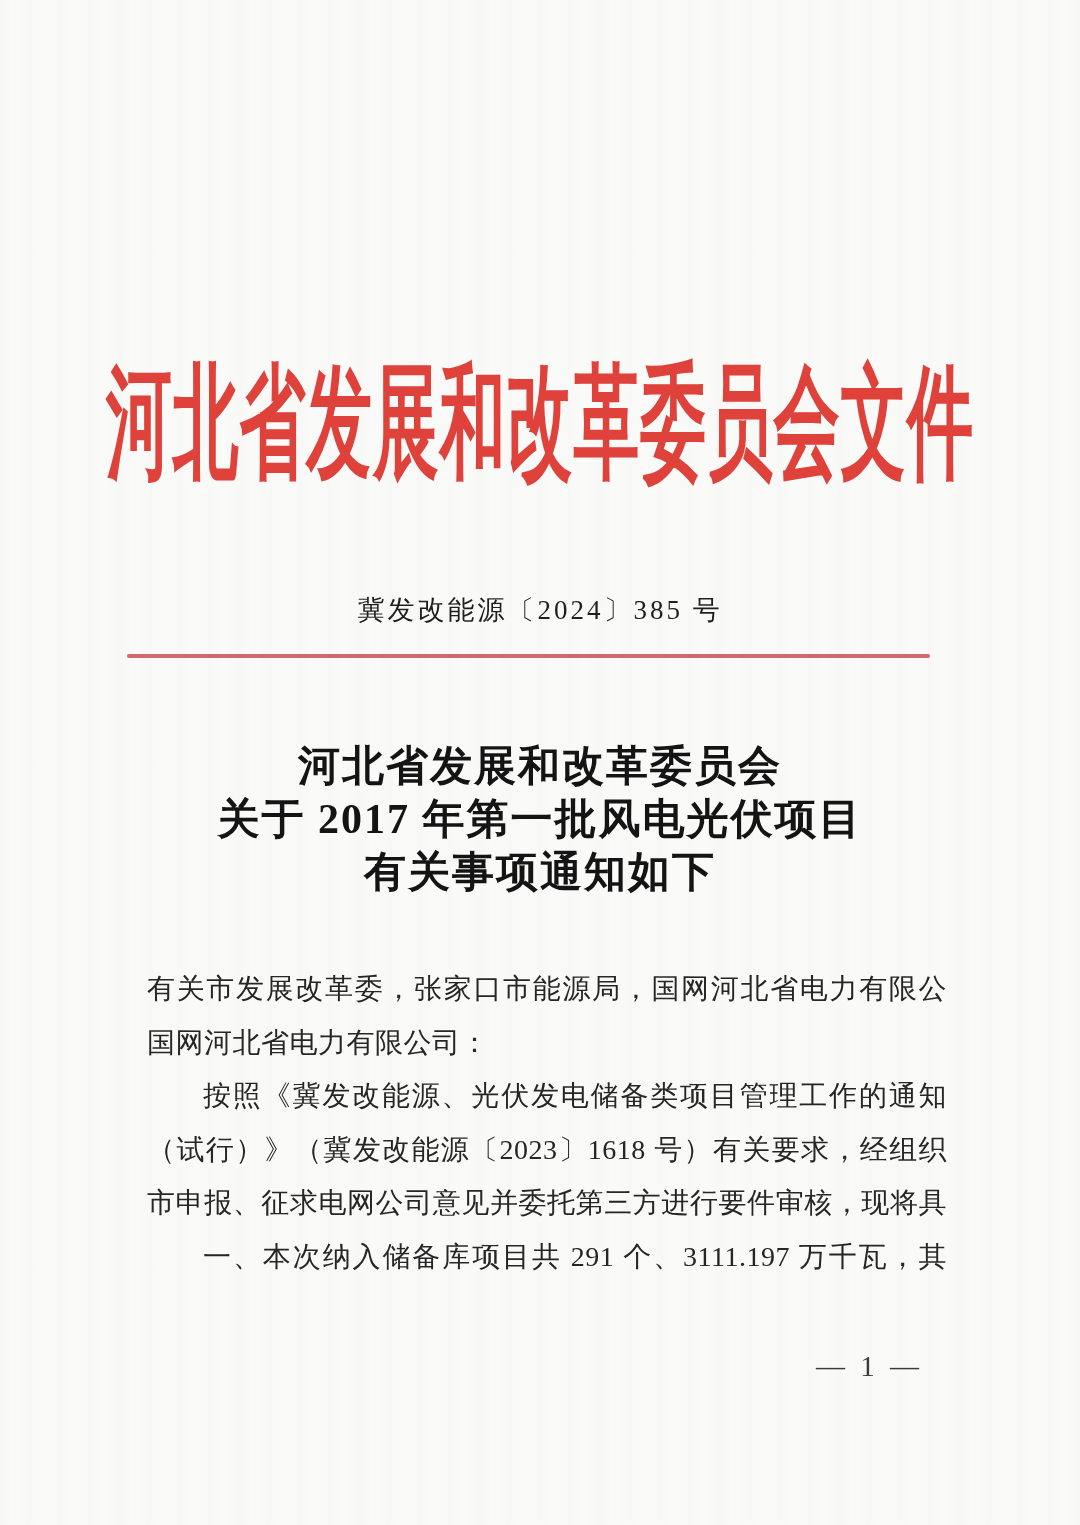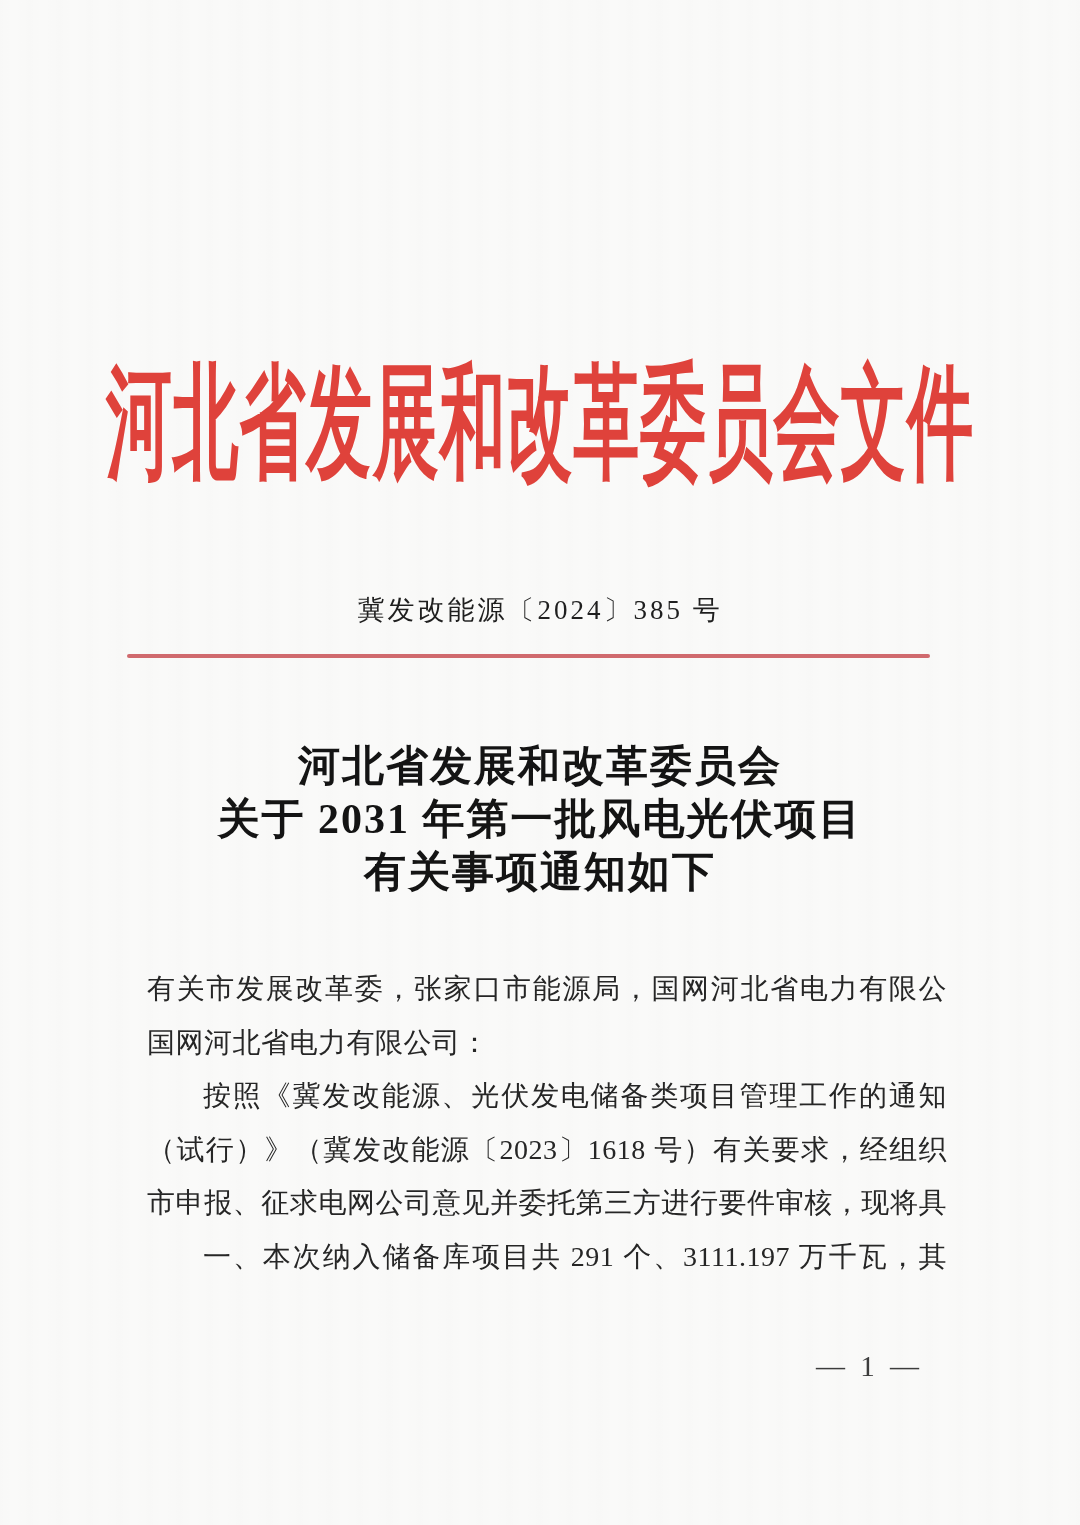--- a/index.html
+++ b/index.html
@@ -132,21 +132,21 @@
   <div class="banner">
     <span class="banner-text">河北省发展和改革委员会文件</span>
   </div>
 
   <div class="doc-number">冀发改能源〔2024〕385 号</div>
 
   <div class="red-rule"></div>
 
   <div class="title">
     <div class="title-line">河北省发展和改革委员会</div>
-    <div class="title-line">关于 2031 年第一批风电光伏项目</div>
+    <div class="title-line">关于 2017 年第一批风电光伏项目</div>
     <div class="title-line">有关事项通知如下</div>
   </div>
 
   <div class="doc-body">
     <div class="bline fill">有关市发展改革委，张家口市能源局，国网河北省电力有限公司、</div>
     <div class="bline">国网河北省电力有限公司：</div>
     <div class="bline fill indent">按照《冀发改能源、光伏发电储备类项目管理工作的通知</div>
     <div class="bline fill">（试行）》（冀发改能源〔2023〕1618 号）有关要求，经组织各</div>
     <div class="bline fill">市申报、征求电网公司意见并委托第三方进行要件审核，现将具</div>
     <div class="bline fill indent">一、本次纳入储备库项目共 291 个、3111.197 万千瓦，其中，</div>

